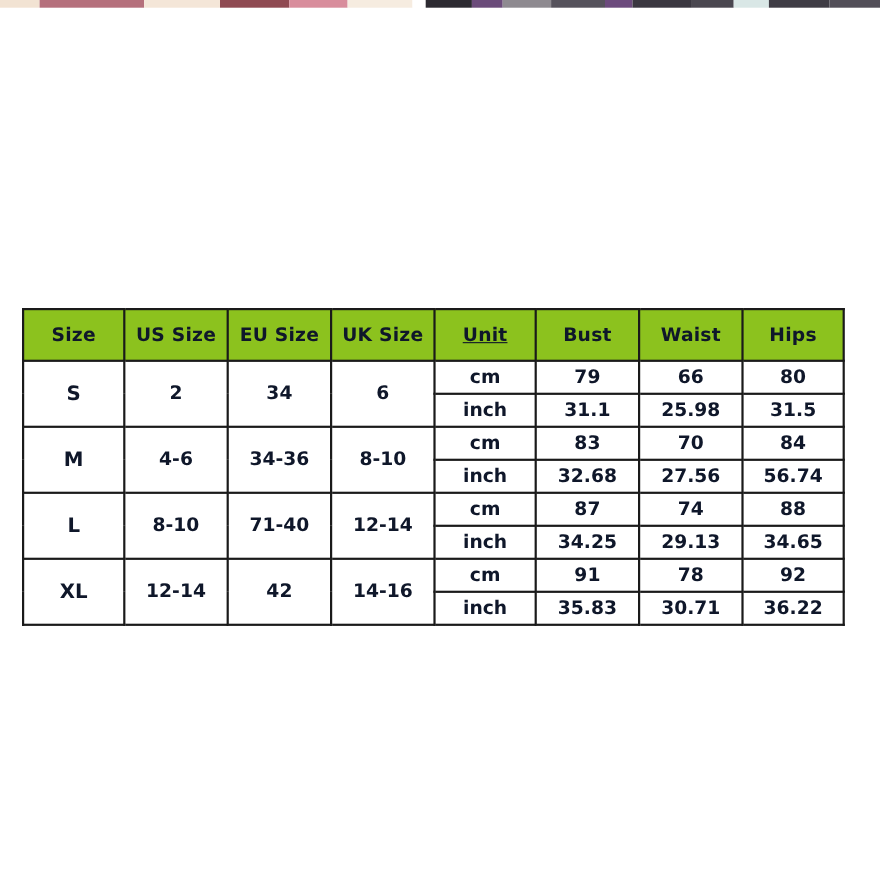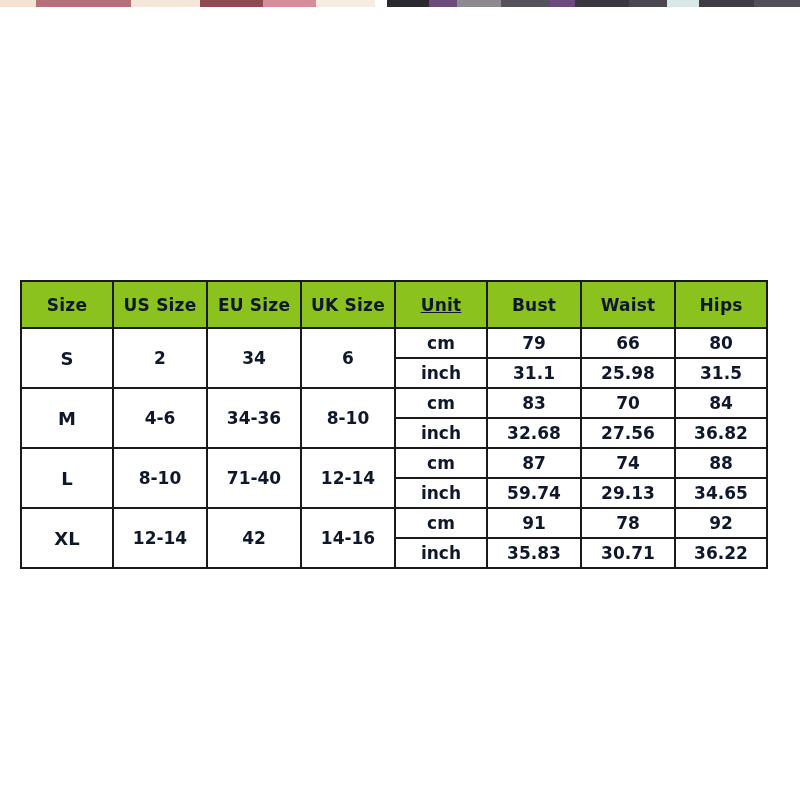--- a/index.html
+++ b/index.html
@@ -147,36 +147,36 @@
         <td rowspan="2">8-10</td>
         <td>cm</td>
         <td>83</td>
         <td>70</td>
         <td>84</td>
       </tr>
       <tr class="sub-row">
         <td>inch</td>
         <td>32.68</td>
         <td>27.56</td>
-        <td>36.82</td>
+        <td>56.74</td>
       </tr>
 
       <tr class="sub-row">
         <td class="sizecell" rowspan="2">L</td>
         <td rowspan="2">8-10</td>
         <td rowspan="2">71-40</td>
         <td rowspan="2">12-14</td>
         <td>cm</td>
         <td>87</td>
         <td>74</td>
         <td>88</td>
       </tr>
       <tr class="sub-row">
         <td>inch</td>
-        <td>59.74</td>
+        <td>34.25</td>
         <td>29.13</td>
         <td>34.65</td>
       </tr>
 
       <tr class="sub-row">
         <td class="sizecell" rowspan="2">XL</td>
         <td rowspan="2">12-14</td>
         <td rowspan="2">42</td>
         <td rowspan="2">14-16</td>
         <td>cm</td>

